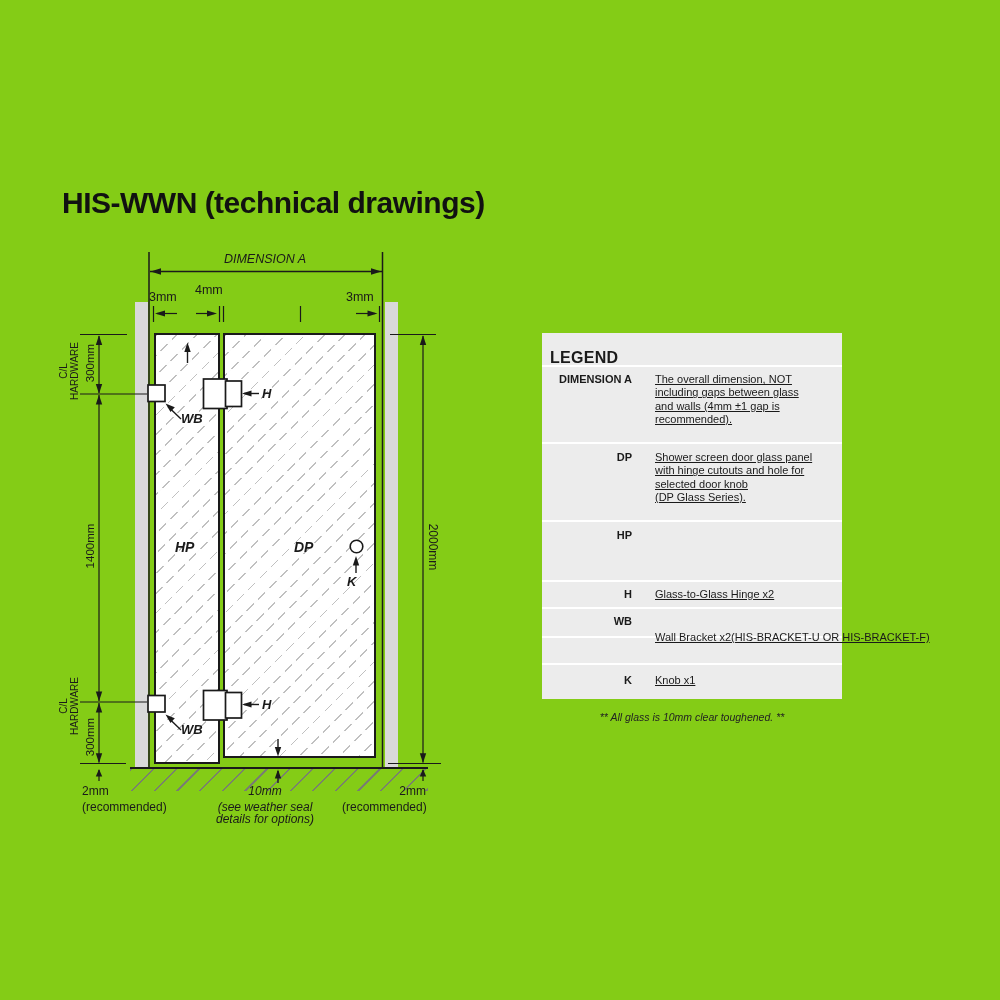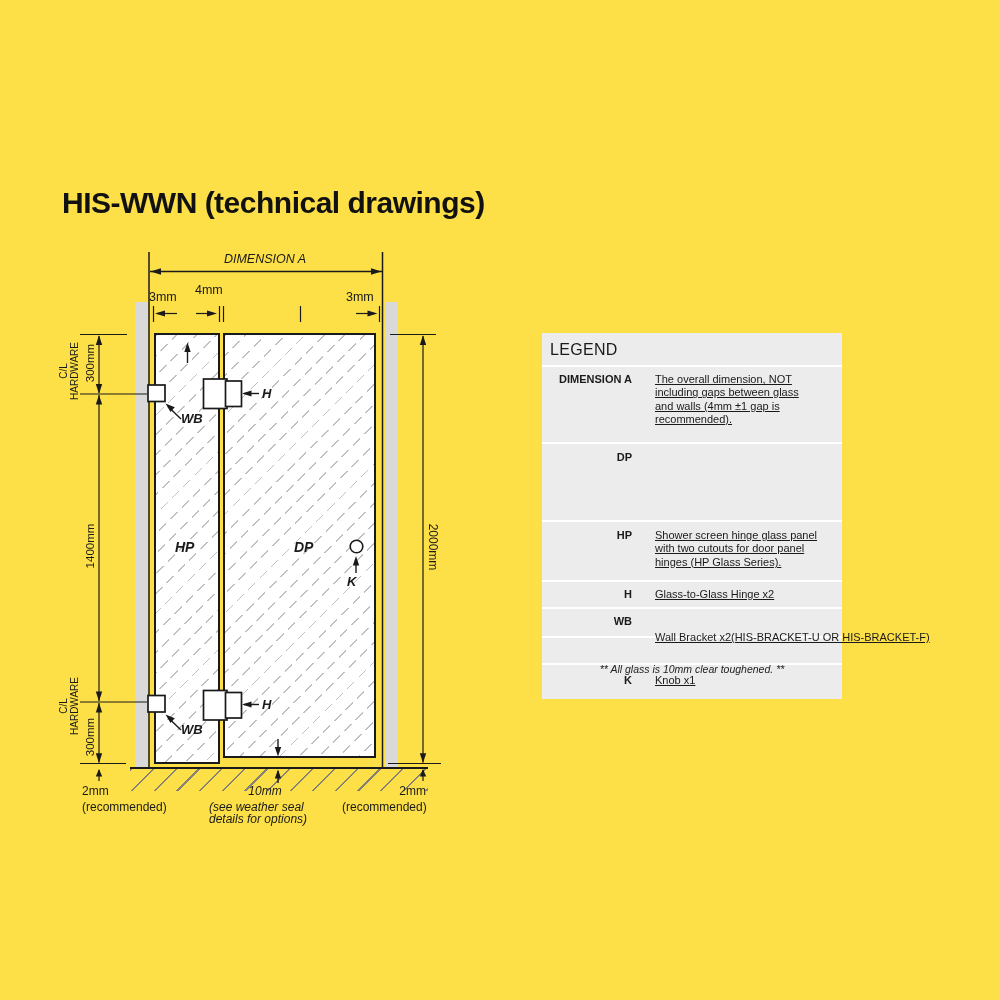--- a/index.html
+++ b/index.html
@@ -1,16 +1,16 @@
 <!DOCTYPE html>
 <html><head>
 <meta charset="utf-8">
 <style>
   html,body{margin:0;padding:0;background:#fff;}
-  #canvas{position:relative;width:1000px;height:1000px;background:#fde047;overflow:hidden;
+  #canvas{position:relative;width:1000px;height:1000px;background:#84cc16;overflow:hidden;
           font-family:"Liberation Sans", sans-serif;color:#1a1a1a;}
   .abs{position:absolute;}
   #page-title{left:62px;top:186px;font-size:30px;font-weight:bold;letter-spacing:-0.5px;color:#111;}
 
   
   .wall{background:#d9d9d9;}
   #wall-left{left:135px;top:302px;width:13px;height:466px;}
   #wall-right{left:385px;top:302px;width:13px;height:466px;}
   .glass{box-sizing:border-box;border:2px solid #1a1a1a;background-color:#ffffff;
     background-image:
@@ -43,39 +43,39 @@
   #lbl-h-top{left:262px;top:386px;font-size:13px;}
   #lbl-h-bot{left:262px;top:697px;font-size:13px;}
   #lbl-wb-top{left:181px;top:411px;font-size:13px;}
   #lbl-wb-bot{left:181px;top:722px;font-size:13px;}
   #lbl-k{left:347px;top:574px;font-size:13px;}
   .mm-big{font-size:12px;}
   .mm-note{font-size:12px;}
   #gap-2mm-left{left:82px;top:784px;}
   #gap-2mm-left-note{left:82px;top:800px;}
   #gap-10mm{left:234px;top:784px;width:62px;text-align:center;}
-  #gap-10mm-note{left:209px;top:802px;width:112px;white-space:pre-line;line-height:11.5px;}
+  #gap-10mm-note{left:209px;top:802px;width:112px;text-align:center;white-space:pre-line;line-height:11.5px;}
   #gap-2mm-right{left:344px;top:784px;width:82px;text-align:right;}
   #gap-2mm-right-note{left:342px;top:800px;width:84px;text-align:right;}
 
   
   #legend-box{left:542px;top:333px;width:300px;height:366px;background:#ececec;}
-  #legend-header{height:32px;box-sizing:border-box;padding:8px 0 0 8px;font-size:16px;font-weight:normal;letter-spacing:.3px;}
+  #legend-header{height:32px;box-sizing:border-box;padding:16px 0 0 8px;font-size:16px;font-weight:bold;letter-spacing:.3px;}
   .legend-row{display:flex;box-sizing:border-box;border-top:2px solid #ffffff;}
   .legend-row:nth-child(1){height:77px;padding-top:6px;}
   .legend-row:nth-child(2){height:78px;padding-top:7px;}
   .legend-row:nth-child(3){height:60px;padding-top:7px;}
   .legend-row:nth-child(4){height:27px;padding-top:6px;}
   .legend-row:nth-child(5){height:29px;padding-top:6px;}
   .legend-row:nth-child(6){height:27px;}
   .legend-row:nth-child(7){height:36px;padding-top:9px;}
   .lg-label{flex:none;width:90px;text-align:right;font-weight:bold;font-size:11px;line-height:13.4px;}
   .lg-desc{flex:none;margin-left:23px;width:185px;font-size:11px;line-height:13.4px;white-space:pre-line;text-decoration:underline;}
   .legend-row:nth-child(5) .lg-desc{white-space:nowrap;margin-top:16px;}
-  #legend-footnote{left:542px;top:663px;width:300px;text-align:center;font-size:10.5px;font-style:italic;color:#222;}
+  #legend-footnote{left:542px;top:711px;width:300px;text-align:center;font-size:10.5px;font-style:italic;color:#222;}
 </style>
 </head>
 <body>
 
 <div id="canvas">
 
   <div class="abs" id="page-title">HIS-WWN (technical drawings)</div>
 
   <div class="abs wall" id="wall-left"></div>
   <div class="abs wall" id="wall-right"></div>
@@ -193,26 +193,27 @@
     <div id="legend-rows">
         <div class="legend-row">
           <div class="lg-label">DIMENSION A</div>
           <div class="lg-desc">The overall dimension, NOT
 including gaps between glass
 and walls (4mm ±1 gap is
 recommended).</div>
         </div>
         <div class="legend-row">
           <div class="lg-label">DP</div>
+          <div class="lg-desc">Shower screen door glass panel
+with hinge cutouts and hole for
+selected door knob
+(DP Glass Series).</div>
         </div>
         <div class="legend-row">
           <div class="lg-label">HP</div>
-          <div class="lg-desc">Shower screen hinge glass panel
-with two cutouts for door panel
-hinges (HP Glass Series).</div>
         </div>
         <div class="legend-row">
           <div class="lg-label">H</div>
           <div class="lg-desc">Glass-to-Glass Hinge x2</div>
         </div>
         <div class="legend-row">
           <div class="lg-label">WB</div>
           <div class="lg-desc">Wall Bracket x2(HIS-BRACKET-U OR HIS-BRACKET-F)</div>
         </div>
         <div class="legend-row">

